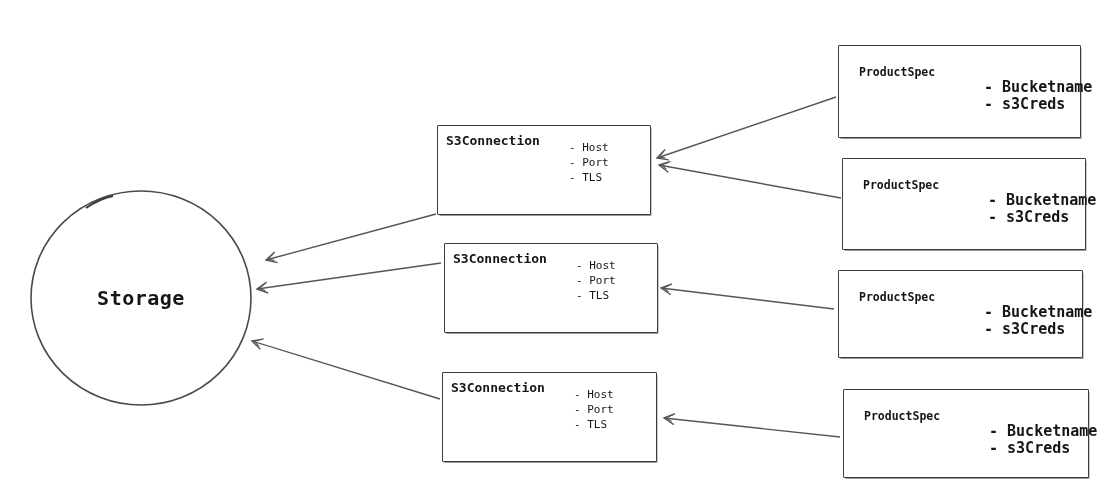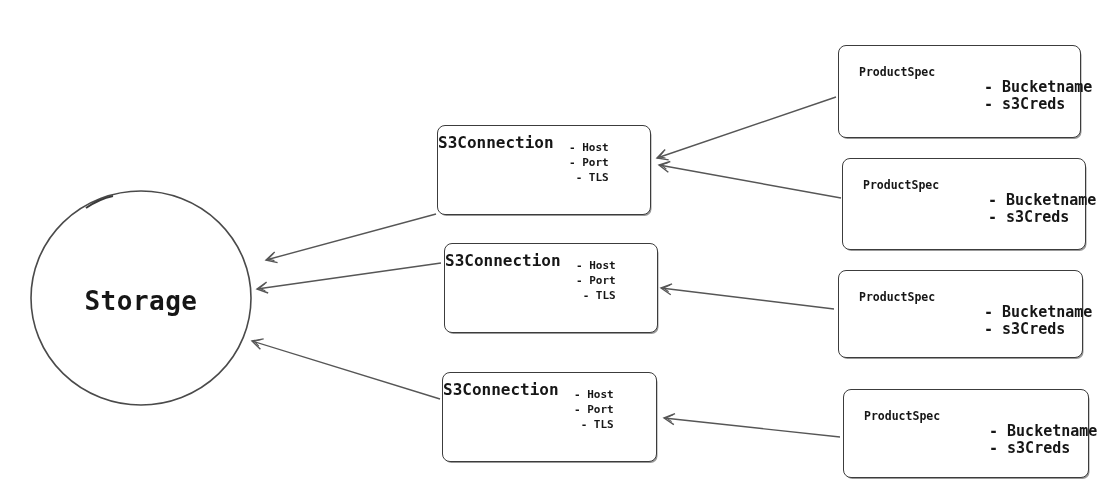--- a/index.html
+++ b/index.html
@@ -20,65 +20,64 @@
     position: absolute;
     left: 0;
     top: 0;
     width: 1119px;
     height: 493px;
   }
   .node {
     position: absolute;
     background: #ffffff;
     border: 1.6px solid #3c3c3c;
-    border-radius: 8px;
+    border-radius: 1px;
     box-shadow: 1.5px 2px 0 -1px rgba(70,70,70,0.55);
     box-sizing: border-box;
   }
   .node-title {
     position: absolute;
     font-weight: 600;
     white-space: nowrap;
   }
   .s3-title {
-    left: 0;
+    left: 8px;
     top: 7px;
-    font-size: 16px;
+    font-size: 13px;
   }
   .ps-title {
     left: 20px;
     top: 19px;
     font-size: 11.5px;
   }
   .attr-list {
     position: absolute;
     white-space: nowrap;
   }
   .s3-attrs {
     left: 131px;
     top: 14px;
     font-size: 11px;
     line-height: 15px;
-    font-weight: 700;
-    text-align: right;
+    font-weight: 400;
   }
   .ps-attrs {
     left: 145px;
     top: 33px;
     font-size: 15px;
     line-height: 17px;
     font-weight: 600;
   }
   .storage-label {
     position: absolute;
     left: 49px;
     top: 286px;
     width: 184px;
     text-align: center;
-    font-size: 26px;
+    font-size: 20px;
     font-weight: 600;
     letter-spacing: 0.5px;
   }
 </style>
 </head>
 <body>
 
 <div class="canvas">
 
   <svg class="wires" viewBox="0 0 1119 493">

